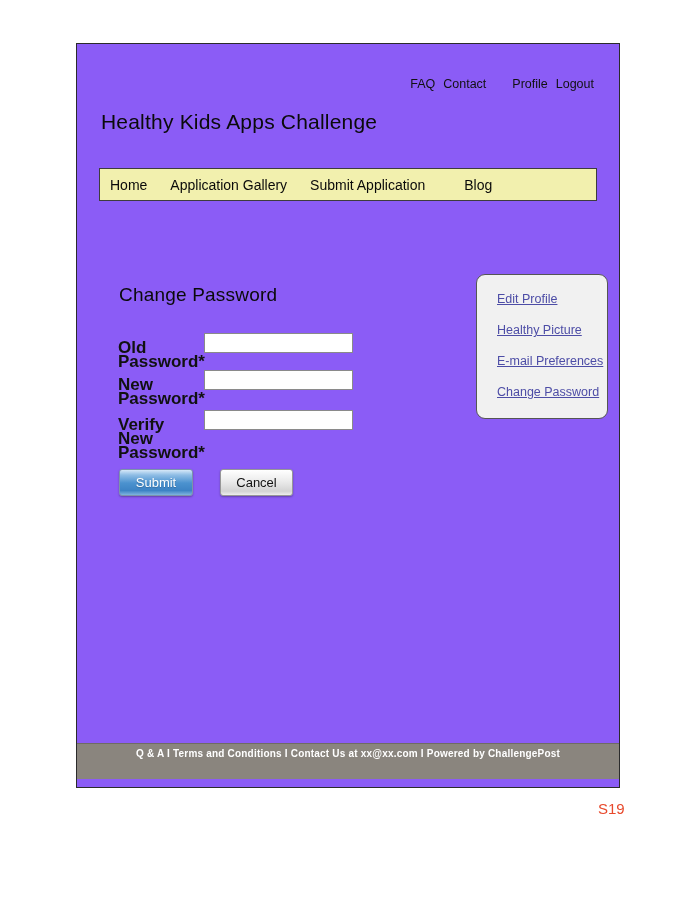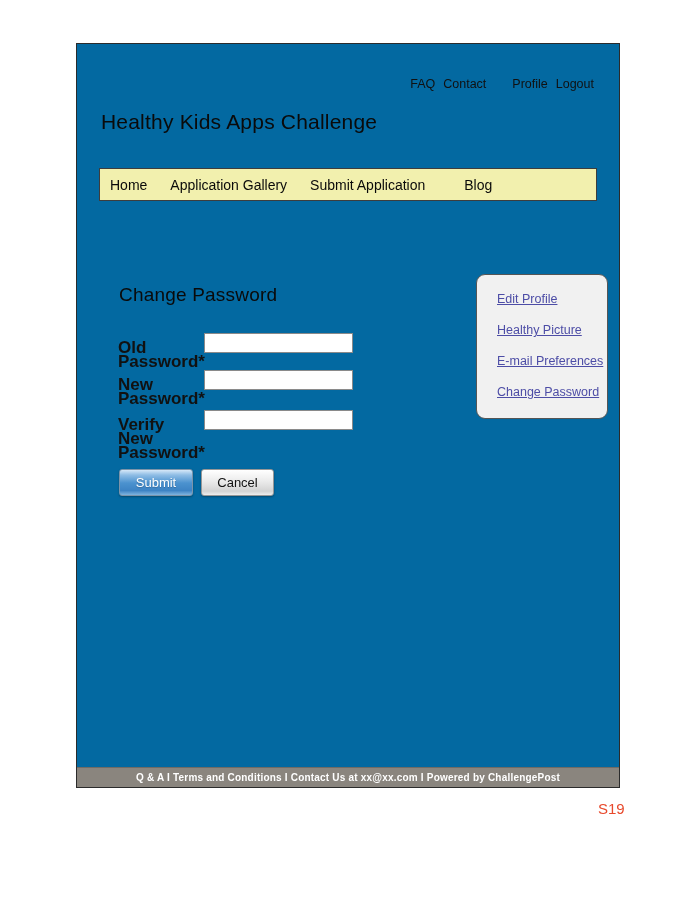--- a/index.html
+++ b/index.html
@@ -8,21 +8,21 @@
     background: #ffffff;
     font-family: "Liberation Sans", sans-serif;
     position: relative;
     overflow: hidden;
   }
   .frame {
     position: absolute;
     left: 76px; top: 43px;
     width: 544px; height: 745px;
     border: 1px solid #2b2b2b;
-    background: #0369a1;
+    background: #8b5cf6;
   }
   
   .utility {
     position: absolute;
     top: 33px; right: 25px;
     display: flex;
     align-items: baseline;
     font-size: 12.5px;
     color: #111;
   }
@@ -102,21 +102,21 @@
     box-shadow: 0 1px 2px rgba(0,0,0,0.3);
   }
   .btn-submit {
     left: 42px; width: 74px;
     border: 1px solid #7b94aa;
     background: linear-gradient(180deg, #d6e8f8 0%, #8fbde5 20%, #4b92cf 52%, #3d83c4 82%, #7fb4df 100%);
     color: #ffffff;
     text-shadow: 0 1px 1px rgba(40,80,120,0.5);
   }
   .btn-cancel {
-    left: 124px; width: 73px;
+    left: 143px; width: 73px;
     border: 1px solid #979797;
     background: linear-gradient(180deg, #ffffff 0%, #ebebeb 45%, #d3d3d3 85%, #eeeeee 100%);
     color: #111111;
   }
   
   .side-menu {
     position: absolute;
     left: 399px; top: 230px;
     width: 132px; height: 145px;
     background: #f1f1f1;
@@ -129,22 +129,22 @@
     font-size: 12.5px;
     color: #4d4da6;
     text-decoration: underline;
     margin-bottom: 17px;
     cursor: pointer;
     white-space: nowrap;
   }
   
   .footer-bar {
     position: absolute;
-    left: 0; right: 0; bottom: 0;
-    height: 20px;
+    left: 0; right: 0; bottom: 8px;
+    height: 36px;
     background: #8a857e;
     border-top: 1px solid #6f6b65;
     color: #ffffff;
     font-size: 10px;
     font-weight: bold;
     text-align: center;
     line-height: 19px;
     letter-spacing: 0.2px;
     margin-top: 8px;
   }

